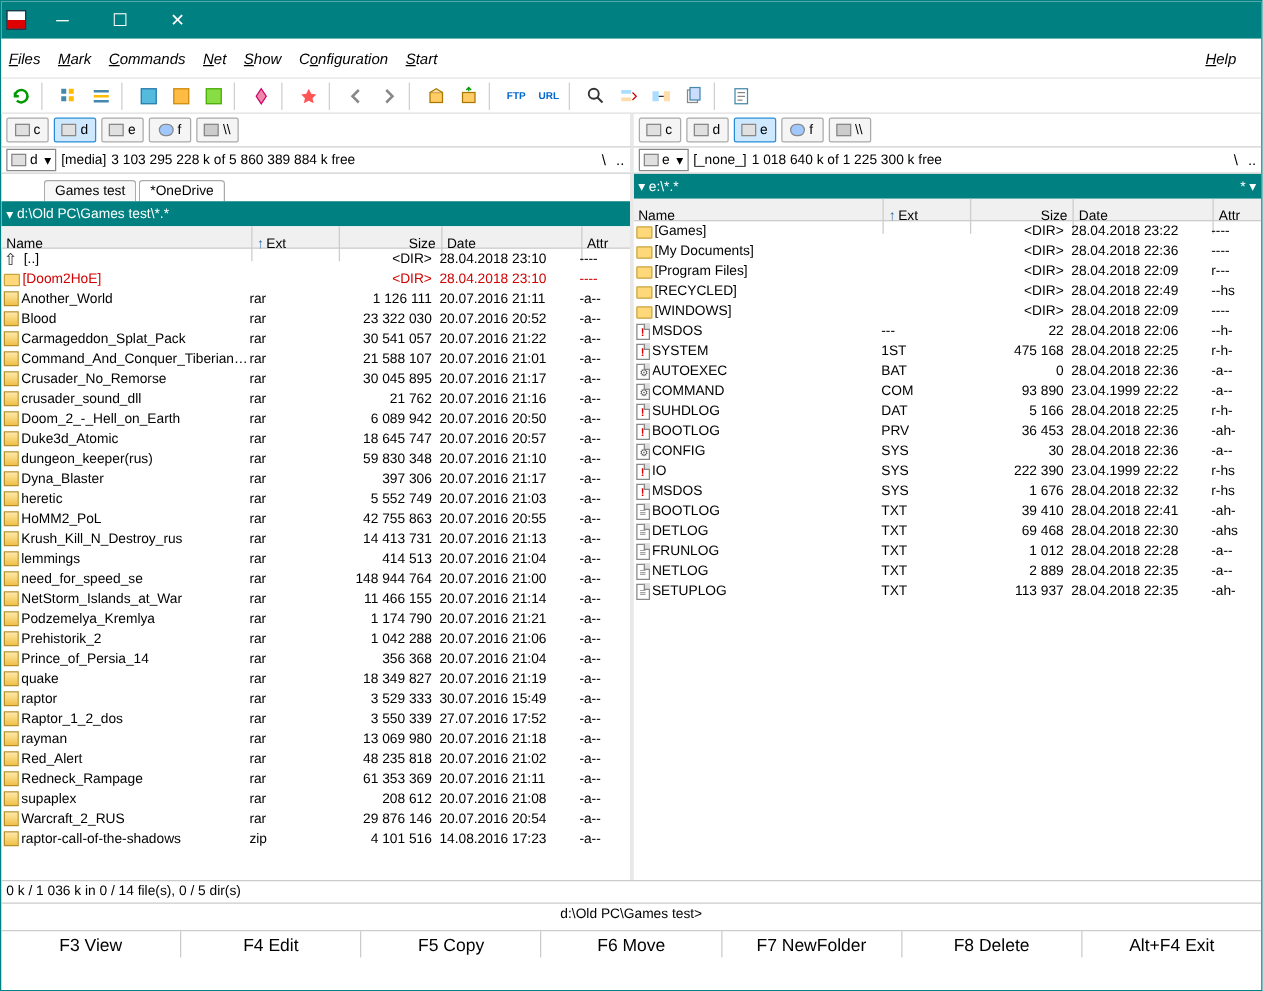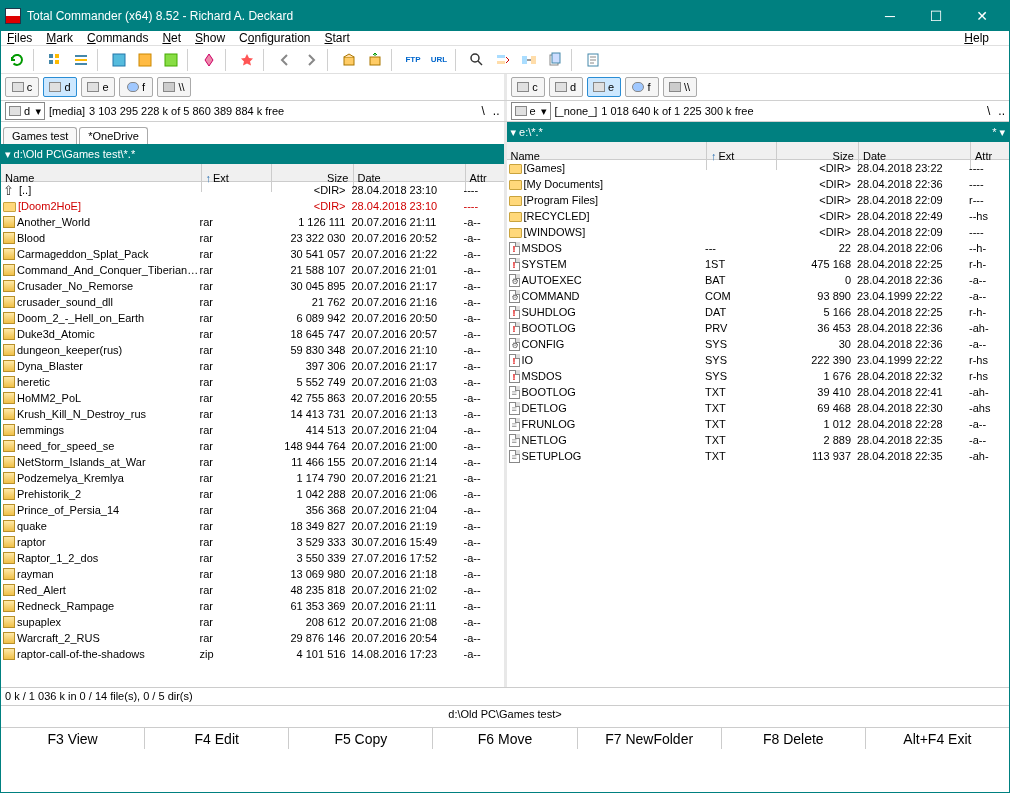--- a/index.html
+++ b/index.html
@@ -1,21 +1,21 @@
 <!DOCTYPE html>
 <html><head>
 <meta charset="utf-8">
 <style>
 * { box-sizing: border-box; margin: 0; padding: 0; }
 body { font-family: "Segoe UI", Tahoma, Arial, sans-serif; font-size: 11px; background: #fff; width: 1010px; height: 793px; overflow: hidden; border: 1px solid #008080; }
 .titlebar { background: #008080; color: #fff; height: 30px; display: flex; align-items: center; padding: 0 4px; }
 .titlebar .icon { width: 16px; height: 16px; background: linear-gradient(#fff 50%, #d00 50%); border: 1px solid #20364a; margin-right: 6px; }
 .titlebar .title { flex: 1; font-size: 12px; }
 .titlebar .wbtn { width: 46px; height: 30px; display: flex; align-items: center; justify-content: center; font-size: 14px; }
-.menubar { height: 15px; display: flex; align-items: center; padding: 0 6px; background: #fff; border-bottom: 1px solid #e0e0e0; }
+.menubar { height: 32px; display: flex; align-items: center; padding: 0 6px; background: #fff; border-bottom: 1px solid #e0e0e0; font-style: italic; }
 .menubar .menu { margin-right: 14px; font-size: 12px; }
 .menubar .menu u { text-decoration: underline; }
 .menubar .spacer { flex: 1; }
 .toolbar { height: 28px; display: flex; align-items: center; padding: 2px 4px; background: #fff; border-bottom: 1px solid #e0e0e0; gap: 2px; }
 .tbtn { width: 24px; height: 22px; border: 1px solid transparent; display: flex; align-items: center; justify-content: center; font-size: 12px; }
 .tbtn svg { width: 16px; height: 16px; }
 .tsep { width: 6px; height: 22px; border-left: 1px solid #d0d0d0; margin: 0 2px; }
 .drivebars { height: 26px; display: flex; }
 .drivebar { flex: 1; display: flex; align-items: center; padding: 0 4px; gap: 4px; }
 .drivebar.left { border-right: 3px solid #e8e8e8; }
@@ -26,21 +26,21 @@
 .drvicon.d { background: #e0e0e0; }
 .drvicon.e { background: #e0e0e0; }
 .drvicon.net { background: #a0c8ff; border-radius: 6px; }
 .infobars { height: 22px; display: flex; border-top: 1px solid #d0d0d0; border-bottom: 1px solid #d0d0d0; }
 .infobar { flex: 1; display: flex; align-items: center; padding: 0 4px; font-size: 11px; }
 .infobar.left { border-right: 3px solid #e8e8e8; }
 .drvsel { height: 18px; min-width: 40px; border: 1px solid #888; display: flex; align-items: center; padding: 0 3px; gap: 3px; background: #fff; font-size: 11px; }
 .infobar .label { margin-left: 4px; }
 .infobar .free { margin-left: 4px; }
 .infobar .updots { margin-left: auto; font-size: 12px; display:flex; gap:8px; }
-.tabs { height: 22px; display: flex; align-items: flex-end; padding: 0 2px; }
+.tabs { height: 22px; display: flex; align-items: flex-end; padding: 0 2px; margin-left: 32px; }
 .tab { border: 1px solid #aaa; border-bottom: none; border-radius: 3px 3px 0 0; padding: 2px 8px; background: #fff; font-size: 11px; margin-right: 2px; }
 .tab.active { background: #f8f8f8; font-weight: normal; }
 .pathbar { height: 20px; background: #008080; color: #fff; display: flex; align-items: center; padding: 0 4px; font-size: 11px; }
 .pathbar .arrow { margin-right: 3px; }
 .pathbar.right { justify-content: space-between; }
 .pathbar .star { margin-left: auto; }
 .panels { display: flex; height: 565px; }
 .panel { flex: 1; display: flex; flex-direction: column; overflow: hidden; }
 .panel.left { border-right: 3px solid #e8e8e8; }
 .colheader { height: 18px; display: flex; background: #f0f0f0; border-bottom: 1px solid #ccc; font-size: 11px; }
@@ -79,21 +79,20 @@
 .cmdline .drop { width: 18px; height: 18px; border: 1px solid #888; display: flex; align-items: center; justify-content: center; font-size: 9px; }
 .fnbar { height: 22px; display: flex; border-top: 1px solid #ccc; }
 .fnbtn { flex: 1; border-right: 1px solid #ccc; display: flex; align-items: center; justify-content: center; font-size: 14px; }
 .fnbtn:last-child { border-right: none; }
 </style>
 </head>
 <body>
 
 <div class="titlebar">
   <div class="icon"></div>
-  <div class="title">Total Commander (x64) 8.52 - Richard A. Deckard</div>
   <div class="wbtn">─</div>
   <div class="wbtn">☐</div>
   <div class="wbtn">✕</div>
 </div>
 
 <div class="menubar">
   <span class="menu"><u>F</u>iles</span>
   <span class="menu"><u>M</u>ark</span>
   <span class="menu"><u>C</u>ommands</span>
   <span class="menu"><u>N</u>et</span>

